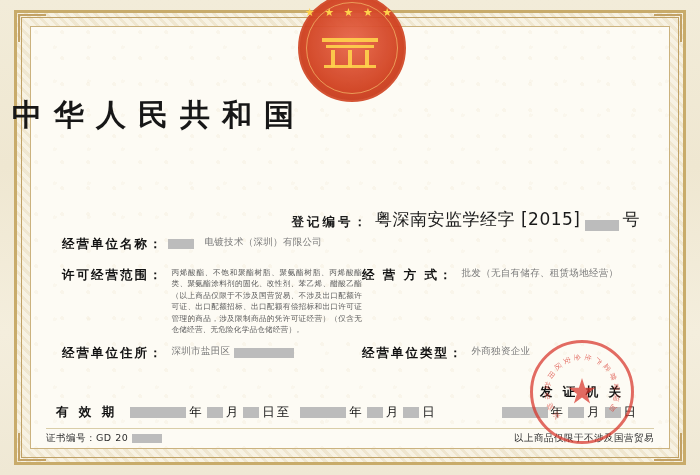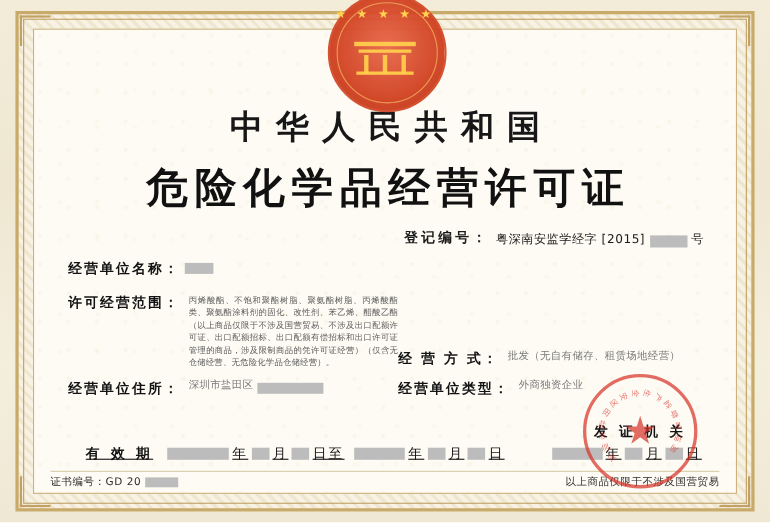--- a/index.html
+++ b/index.html
@@ -109,21 +109,20 @@
   .gcol1 { left: 9px; top: 12px; width: 4px; height: 17px; }
   .gcol2 { left: 26px; top: 12px; width: 4px; height: 17px; }
   .gcol3 { left: 43px; top: 12px; width: 4px; height: 17px; }
   .gbase { left: 2px; top: 27px; width: 52px; height: 3px; }
 
   
   .title-country {
     position: absolute;
     left: 0; right: 0;
     top: 95px;
-    text-align: center;
     font-family: "DejaVu Serif", "Liberation Serif", serif;
     font-size: 30px;
     font-weight: bold;
     letter-spacing: 12px;
     color: #171717;
     text-indent: 12px;
   }
   .title-main {
     position: absolute;
     left: 0; right: 0;
@@ -142,40 +141,39 @@
     position: absolute;
     right: 60px;
     top: 208px;
     display: flex;
     align-items: flex-end;
     font-size: 12.5px;
     color: #1a1a1a;
     letter-spacing: 1px;
   }
   .reg-label { margin-right: 6px; font-weight: bold; letter-spacing: 3px; }
-  .reg-value { font-size: 11px; letter-spacing: 0.5px; }
+  .reg-value { font-size: 17px; letter-spacing: 0.5px; }
   .redact {
     display: inline-block;
     background: #bcbcbc;
     vertical-align: middle;
   }
 
   
   .fields {
     position: absolute;
     left: 62px;
     right: 56px;
     top: 236px;
     font-size: 12.5px;
     color: #1a1a1a;
   }
   .row {
     display: flex;
     margin-bottom: 14px;
-    align-items: flex-end;
   }
   .col-l { width: 300px; display: flex; }
   .col-r { flex: 1; display: flex; }
   .flabel {
     font-weight: bold;
     letter-spacing: 2px;
     white-space: nowrap;
     flex: none;
     color: #131313;
   }
@@ -246,28 +244,27 @@
     position: absolute;
     left: 50%;
     top: 50%;
     transform-origin: 0 0;
     white-space: nowrap;
   }
 
   
   .validity {
     position: absolute;
-    left: 78px;
+    left: 56px;
     right: 56px;
     top: 404px;
     display: flex;
     align-items: center;
     font-size: 12.5px;
     color: #131313;
-    text-decoration: underline;
   }
   .validity .vlabel { font-weight: bold; letter-spacing: 3px; margin-right: 10px; }
   .validity .vseg { display: flex; align-items: center; margin-right: 6px; letter-spacing: 2px; }
   .validity .vseg .redact { margin: 0 3px; }
   .validity .vspacer { flex: 1; }
 
   
   .bottom-line {
     position: absolute;
     left: 46px;
@@ -311,35 +308,35 @@
       <i class="gbar1"></i>
         <i class="gbar2"></i>
       <i class="gcol1"></i>
         <i class="gcol2"></i>
         <i class="gcol3"></i>
       <i class="gbase"></i>
     </div>
   </div>
 
   <div class="title-country">中华人民共和国</div>
-  <div class="title-main">危险化学品经营许可证</div>
 
   <div class="reg-line">
     <span class="reg-label">登记编号：</span>
     <span class="reg-value">粤深南安监学经字 [2015]</span>
     <span class="redact" style="width:34px;height:11px;margin:0 4px;"></span>
     <span class="reg-value">号</span>
   </div>
 
   <div class="fields">
 
     <div class="row">
       <div class="col-l">
         <span class="flabel">经营单位名称：</span>
         <span class="redact" style="width:26px;height:10px;margin:3px 3px 0 4px;"></span>
+        <span class="fvalue blurred">电镀技术（深圳）有限公司</span>
       </div>
     </div>
 
     <div class="row row-scope">
       <div class="col-l">
         <span class="flabel">许可经营范围：</span>
         <span class="scope-text">丙烯酸酯、不饱和聚酯树脂、聚氨酯树脂、丙烯酸酯类、聚氨酯涂料剂的固化、改性剂、苯乙烯、醋酸乙酯（以上商品仅限于不涉及国营贸易、不涉及出口配额许可证、出口配额招标、出口配额有偿招标和出口许可证管理的商品，涉及限制商品的凭许可证经营）（仅含无仓储经营、无危险化学品仓储经营）。</span>
       </div>
       <div class="col-r" style="align-items:flex-start;">
         <span class="flabel">经 营 方 式：</span>

